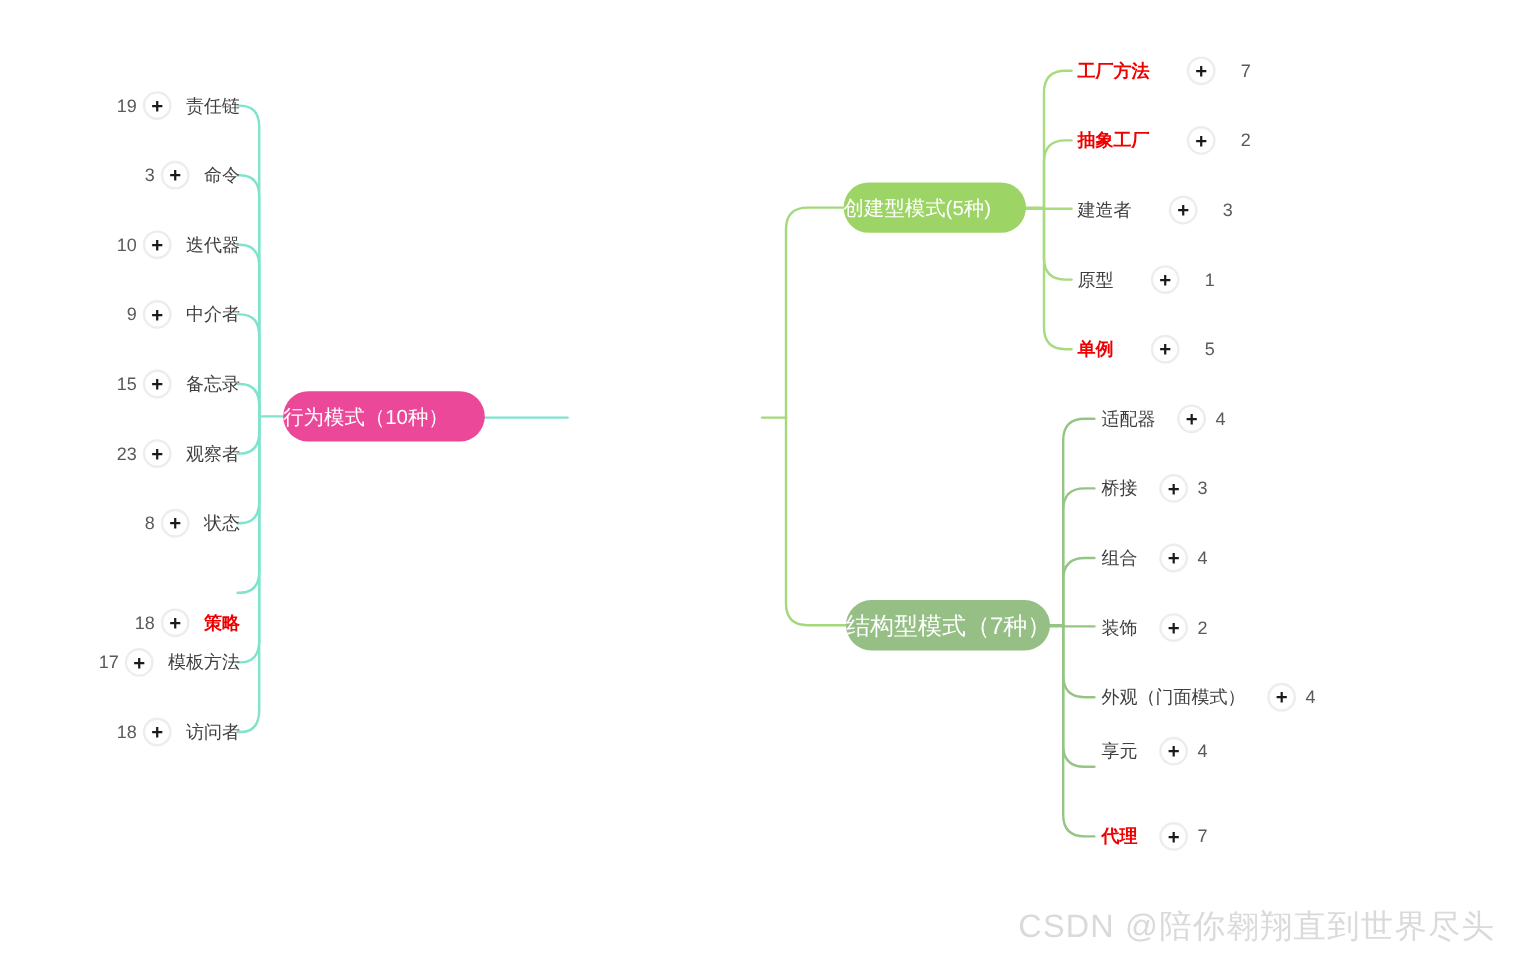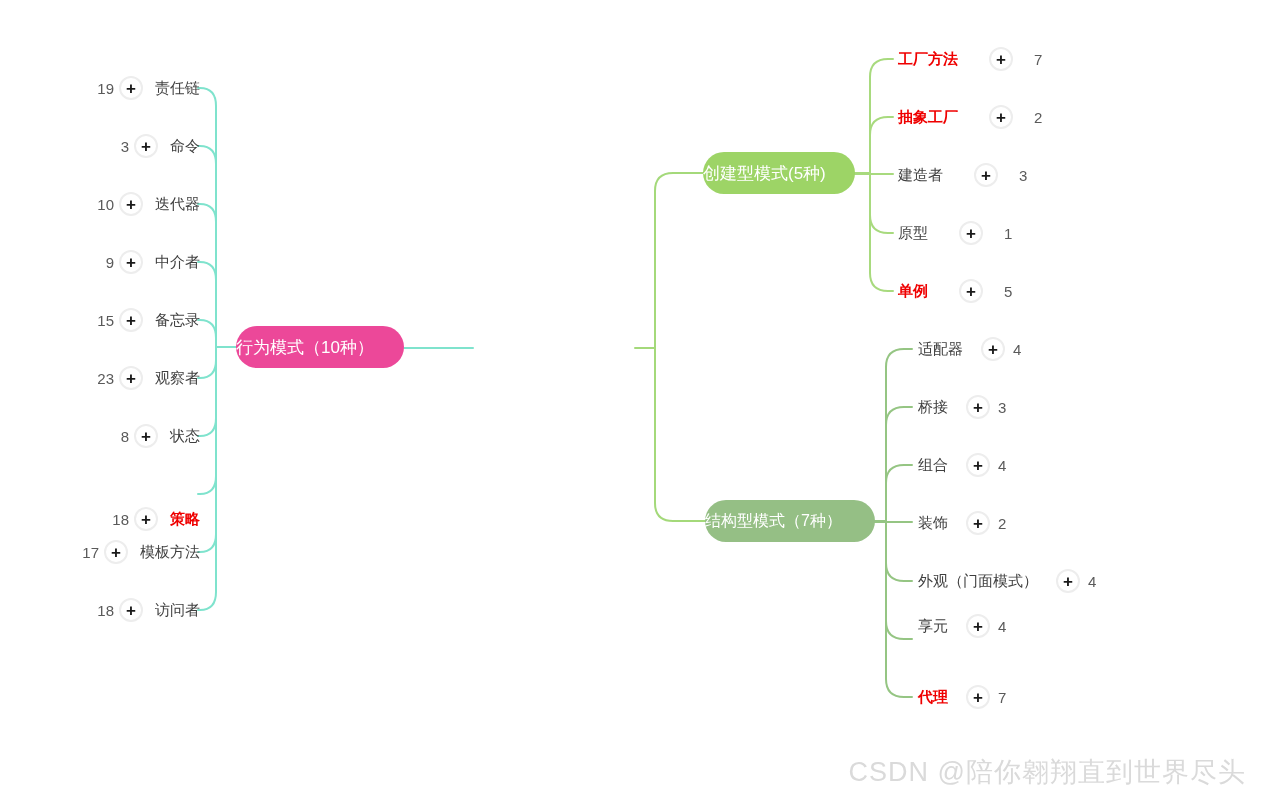--- a/index.html
+++ b/index.html
@@ -18,21 +18,21 @@
     left:473px;top:325px;width:162px;height:46px;background:#2fb2a2;
     font-size:22px;font-weight:bold;gap:7px;letter-spacing:1px;
   }
   .behavioral-node{
     left:236px;top:326px;width:168px;height:42px;background:#ec4899;font-size:17px;
   }
   .creational-node{
     left:703px;top:152px;width:152px;height:42px;background:#9dd466;font-size:17px;
   }
   .structural-node{
-    left:705px;top:500px;width:170px;height:42px;background:#95bf85;font-size:16px;
+    left:705px;top:500px;width:170px;height:42px;background:#95bf85;font-size:20px;
   }
 
   
   .row{
     position:absolute;height:28px;display:flex;align-items:center;white-space:nowrap;
   }
   .b-row{left:55px;width:145px;justify-content:flex-end;}
   .c-row{left:898px;gap:13px;}
   .s-row{left:918px;}
   .count{font-size:15px;color:#5a5a5a;}

